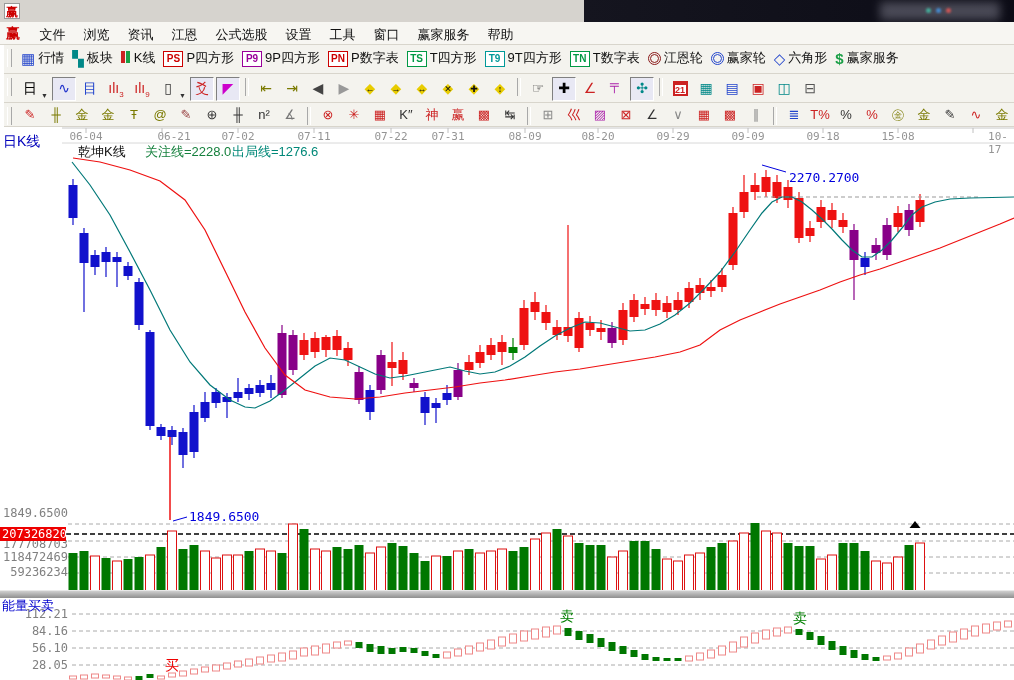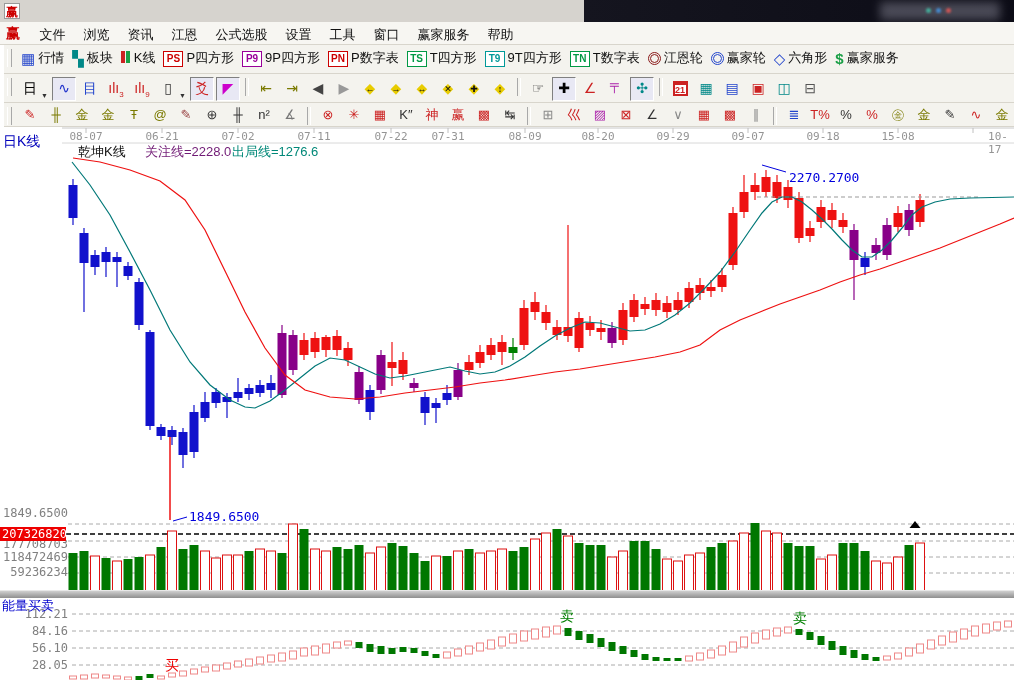--- a/index.html
+++ b/index.html
@@ -76,36 +76,36 @@
     <span id="menu-items"><span class="menu-item">文件</span><span class="menu-item">浏览</span><span class="menu-item">资讯</span><span class="menu-item">江恩</span><span class="menu-item">公式选股</span><span class="menu-item">设置</span><span class="menu-item">工具</span><span class="menu-item">窗口</span><span class="menu-item">赢家服务</span><span class="menu-item">帮助</span></span>
   </div>
 
   <div class="toolbar" id="toolbar1"><span class="grip"></span><span class="tb1-item"><span class="ic glyph-ic" style="color:#2244cc">▦</span><span>行情</span></span><span class="tb1-item"><span class="ic glyph-ic" style="color:#008888">▚</span><span>板块</span></span><span class="tb1-item"><span class="ic kline-ic"><i style="background:#cc2222"></i><i style="background:#1a9f46"></i></span><span>K线</span></span><span class="tb1-item"><span class="ic badge" style="color:#cc0000;border-color:#cc0000">PS</span><span>P四方形</span></span><span class="tb1-item"><span class="ic badge" style="color:#990099;border-color:#990099">P9</span><span>9P四方形</span></span><span class="tb1-item"><span class="ic badge" style="color:#cc0000;border-color:#cc0000">PN</span><span>P数字表</span></span><span class="tb1-item"><span class="ic badge" style="color:#009944;border-color:#009944">TS</span><span>T四方形</span></span><span class="tb1-item"><span class="ic badge" style="color:#009999;border-color:#009999">T9</span><span>9T四方形</span></span><span class="tb1-item"><span class="ic badge" style="color:#009944;border-color:#009944">TN</span><span>T数字表</span></span><span class="tb1-item"><span class="ic wheel" style="border-color:#8b1a1a"></span><span>江恩轮</span></span><span class="tb1-item"><span class="ic wheel" style="border-color:#2244cc"></span><span>赢家轮</span></span><span class="tb1-item"><span class="ic glyph-ic" style="color:#2244cc">◇</span><span>六角形</span></span><span class="tb1-item"><span class="ic dollar">$</span><span>赢家服务</span></span></div>
   <div class="toolbar" id="toolbar2"><span class="grip"></span><span class="tool wcaret" style="color: rgb(0, 0, 0);">日<span class="caret">▼</span></span><span class="tool pressed" style="color: rgb(34, 51, 204);">∿</span><span class="tool" style="color: rgb(34, 68, 204);">目</span><span class="tool" style="color: rgb(204, 34, 34);">ılı<sub style="font-size:8px">3</sub></span><span class="tool" style="color: rgb(204, 34, 34);">ılı<sub style="font-size:8px">9</sub></span><span class="tool wcaret" style="color: rgb(51, 51, 51);">▯<span class="caret">▼</span></span><span class="tool pressed" style="color: rgb(204, 34, 34);">爻</span><span class="tool pressed" style="color: rgb(204, 0, 204);">◤</span><span class="tsep"></span><span class="tool" style="color: rgb(122, 122, 0);">⇤</span><span class="tool" style="color: rgb(122, 122, 0);">⇥</span><span class="tool" style="color: rgb(68, 68, 68);">◀</span><span class="tool" style="color: rgb(153, 153, 153);">▶</span><span class="tool" style="color: rgb(232, 204, 0);">◆<span class="ovl">←</span></span><span class="tool" style="color: rgb(232, 204, 0);">◆<span class="ovl">→</span></span><span class="tool" style="color: rgb(232, 204, 0);">◆<span class="ovl">↔</span></span><span class="tool" style="color: rgb(232, 204, 0);">◆<span class="ovl">✕</span></span><span class="tool" style="color: rgb(232, 204, 0);">◆<span class="ovl">✚</span></span><span class="tool" style="color: rgb(232, 204, 0);">◆<span class="ovl">↕</span></span><span class="tsep"></span><span class="tool" style="color: rgb(51, 51, 51);">☞</span><span class="tool pressed" style="color: rgb(0, 0, 0);">✚</span><span class="tool" style="color: rgb(204, 34, 34);">∠</span><span class="tool" style="color: rgb(170, 34, 170);">〒</span><span class="tool pressed" style="color: rgb(0, 136, 136);">✣</span><span class="tsep"></span><span class="tool"><span class="cal">21</span></span><span class="tool" style="color: rgb(0, 136, 136);">▦</span><span class="tool" style="color: rgb(34, 68, 204);">▤</span><span class="tool" style="color: rgb(204, 34, 34);">▣</span><span class="tool" style="color: rgb(0, 136, 136);">◫</span><span class="tool" style="color: rgb(85, 85, 85);">⊟</span></div>
   <div class="toolbar" id="toolbar3"><span class="grip"></span><span class="tool" style="color: rgb(204, 34, 34);">✎</span><span class="tool" style="color: rgb(122, 122, 0);">╫</span><span class="tool" style="color: rgb(122, 122, 0);">金</span><span class="tool" style="color: rgb(122, 122, 0);">金</span><span class="tool" style="color: rgb(122, 122, 0);">Ŧ</span><span class="tool" style="color: rgb(122, 122, 0);">@</span><span class="tool" style="color: rgb(153, 68, 68);">✎</span><span class="tool" style="color: rgb(51, 51, 51);">⊕</span><span class="tool" style="color: rgb(51, 51, 51);">╫</span><span class="tool sm" style="color: rgb(51, 51, 51);">n²</span><span class="tool" style="color: rgb(119, 119, 119);">∡</span><span class="tsep"></span><span class="tool" style="color: rgb(204, 34, 34);">⊗</span><span class="tool" style="color: rgb(204, 34, 34);">✳</span><span class="tool" style="color: rgb(204, 34, 34);">▦</span><span class="tool sm" style="color: rgb(51, 51, 51);">K″</span><span class="tool" style="color: rgb(204, 34, 34);">神</span><span class="tool" style="color: rgb(204, 34, 34);">赢</span><span class="tool" style="color: rgb(204, 34, 34);">▩</span><span class="tool" style="color: rgb(51, 51, 51);">↹</span><span class="tsep"></span><span class="tool" style="color: rgb(136, 136, 136);">⊞</span><span class="tool" style="color: rgb(204, 34, 34);">巛</span><span class="tool" style="color: rgb(170, 34, 170);">▨</span><span class="tool" style="color: rgb(204, 34, 34);">⊠</span><span class="tool" style="color: rgb(51, 51, 51);">∠</span><span class="tool" style="color: rgb(136, 136, 136);">∨</span><span class="tool" style="color: rgb(204, 34, 34);">▦</span><span class="tool" style="color: rgb(204, 34, 34);">▩</span><span class="tool" style="color: rgb(136, 136, 136);">∥</span><span class="tsep"></span><span class="tool" style="color: rgb(34, 68, 204);">≣</span><span class="tool sm" style="color: rgb(204, 34, 34);">T%</span><span class="tool" style="color: rgb(51, 51, 51);">%</span><span class="tool" style="color: rgb(204, 34, 34);">%</span><span class="tool" style="color: rgb(122, 122, 0);">㊎</span><span class="tool" style="color: rgb(122, 122, 0);">金</span><span class="tool" style="color: rgb(51, 51, 51);">✎</span><span class="tool" style="color: rgb(204, 34, 34);">∿</span><span class="tool" style="color: rgb(122, 122, 0);">金</span><span class="tool sm" style="color: rgb(204, 34, 34);">J∠</span></div>
 
   <div class="chart-area">
     <div class="pane-label">日K线</div>
     <div id="date-row">
-        <div class="date-label" style="left:86px">08-07</div>
-        <div class="date-label" style="left:162px">06-21</div>
+        <div class="date-label" style="left:86px">06-04</div>
+        <div class="date-label" style="left:174px">06-21</div>
         <div class="date-label" style="left:238px">07-02</div>
         <div class="date-label" style="left:314px">07-11</div>
         <div class="date-label" style="left:391px">07-22</div>
         <div class="date-label" style="left:448px">07-31</div>
         <div class="date-label" style="left:525px">08-09</div>
         <div class="date-label" style="left:598px">08-20</div>
         <div class="date-label" style="left:673px">09-29</div>
-        <div class="date-label" style="left:748px">09-07</div>
+        <div class="date-label" style="left:748px">09-09</div>
         <div class="date-label" style="left:823px">09-18</div>
         <div class="date-label" style="left:898px">15-08</div>
         <div class="date-label" style="left:998px">10-17</div>
       </div>
     <div class="hdr-label" style="left:78px;color:#111">乾坤K线</div>
-    <div class="hdr-label" style="left:145px;color:#701a75">关注线=2228.0</div>
+    <div class="hdr-label" style="left:145px;color:#15803d">关注线=2228.0</div>
     <div class="hdr-label" style="left:232px;color:#008878">出局线=1276.6</div>
     <svg id="chart-svg" width="1014" height="553">
         <g>
           <line x1="62" y1="1" x2="1014" y2="1" stroke="#c8c8c8"></line>
           <line x1="62" y1="16" x2="1014" y2="16" stroke="#d8d8d8"></line>
           <line x1="86" y1="1" x2="86" y2="6" stroke="#c0c0c0"></line>
           <line x1="162" y1="1" x2="162" y2="6" stroke="#c0c0c0"></line>
           <line x1="238" y1="1" x2="238" y2="6" stroke="#c0c0c0"></line>
           <line x1="314" y1="1" x2="314" y2="6" stroke="#c0c0c0"></line>
           <line x1="391" y1="1" x2="391" y2="6" stroke="#c0c0c0"></line>

